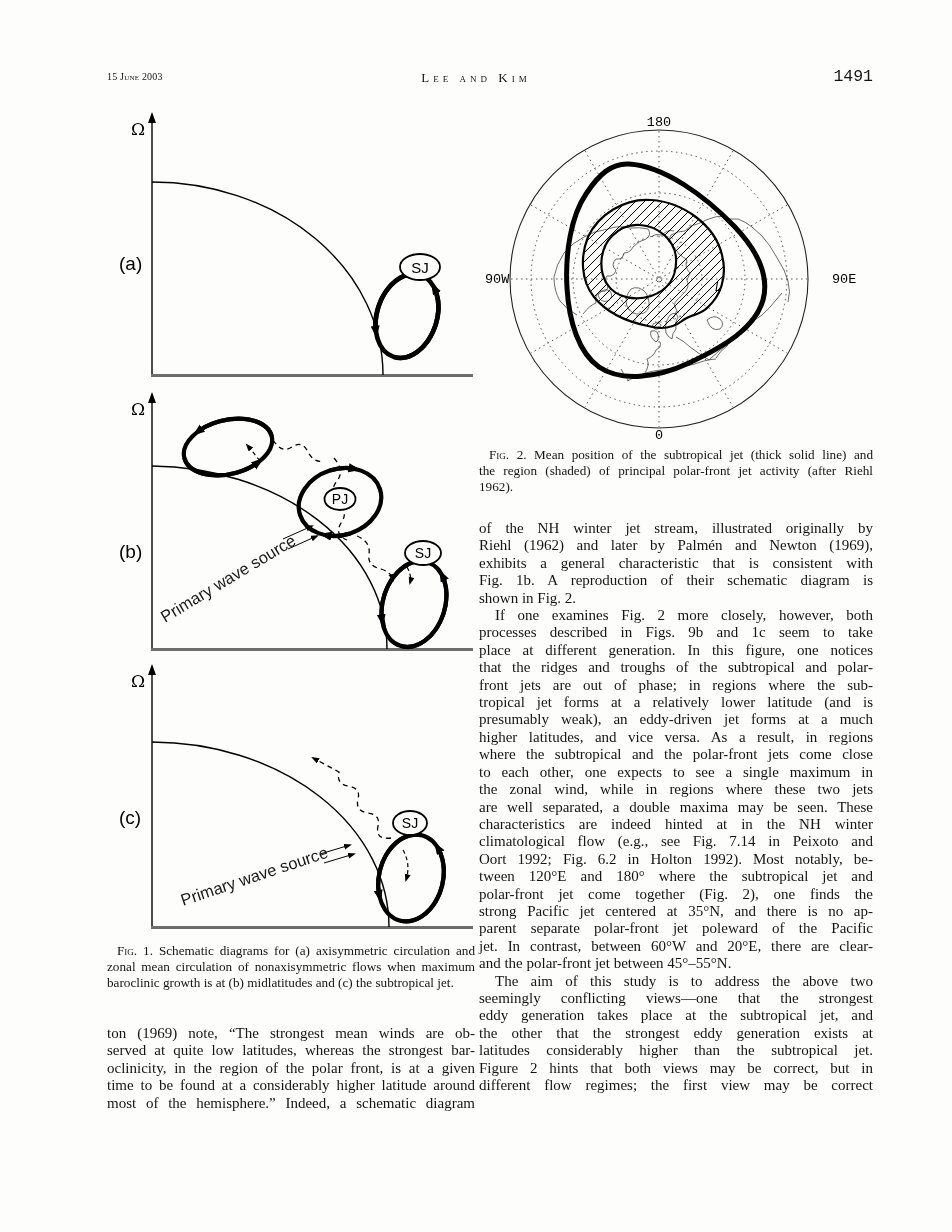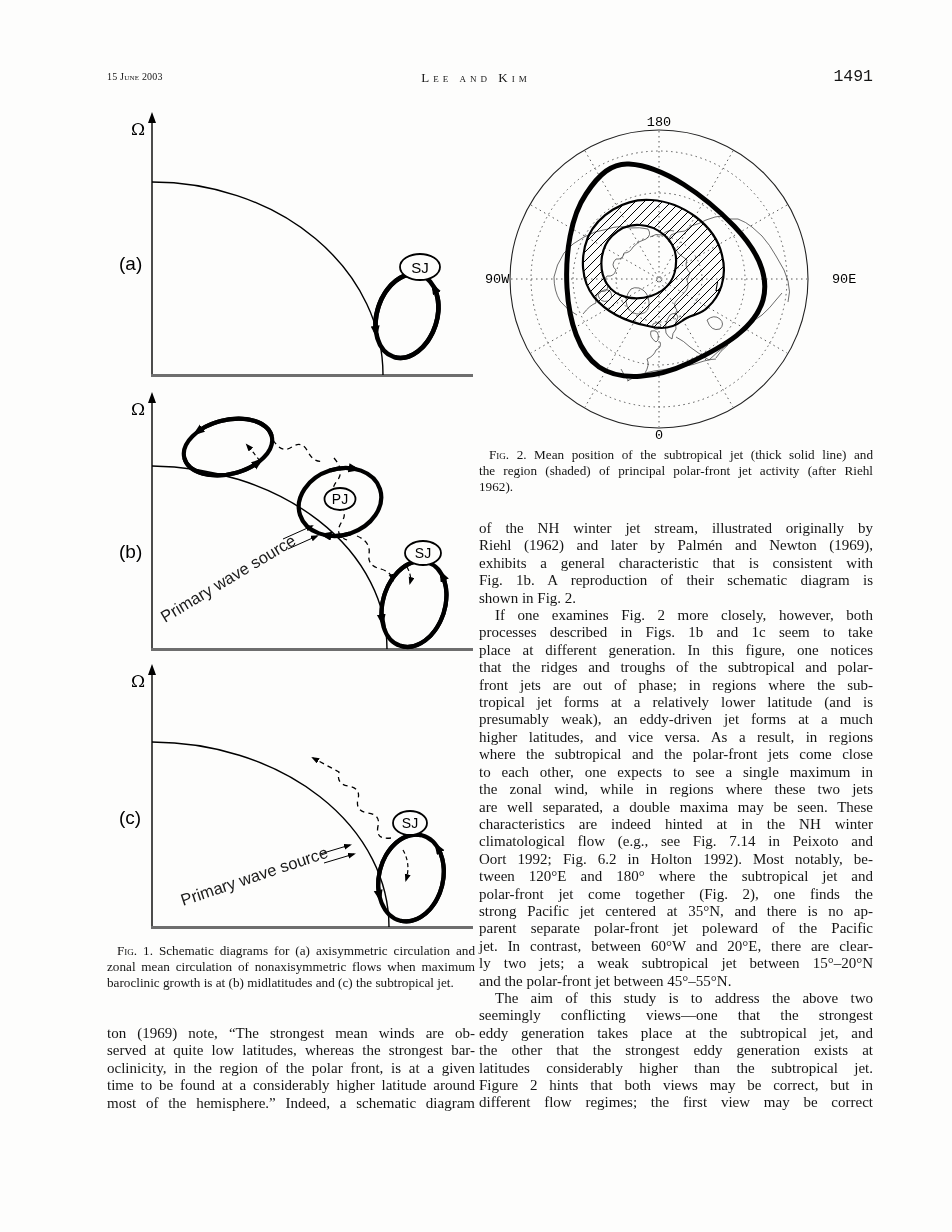--- a/index.html
+++ b/index.html
@@ -227,40 +227,39 @@
 <div class="abs body-text" style="left:479px;top:520px;width:394px">
   <div class="para">
       <div class="tline">of the NH winter jet stream, illustrated originally by</div>
       <div class="tline">Riehl (1962) and later by Palmén and Newton (1969),</div>
       <div class="tline">exhibits a general characteristic that is consistent with</div>
       <div class="tline">Fig. 1b. A reproduction of their schematic diagram is</div>
       <div class="tline lastleft">shown in Fig. 2.</div>
     </div>
   <div class="para indent">
       <div class="tline">If one examines Fig. 2 more closely, however, both</div>
-      <div class="tline">processes described in Figs. 1b and 1c seem to take</div>
+      <div class="tline">processes described in Figs. 9b and 1c seem to take</div>
       <div class="tline">place at different generation. In this figure, one notices</div>
       <div class="tline">that the ridges and troughs of the subtropical and polar-</div>
       <div class="tline">front jets are out of phase; in regions where the sub-</div>
       <div class="tline">tropical jet forms at a relatively lower latitude (and is</div>
       <div class="tline">presumably weak), an eddy-driven jet forms at a much</div>
       <div class="tline">higher latitudes, and vice versa. As a result, in regions</div>
       <div class="tline">where the subtropical and the polar-front jets come close</div>
       <div class="tline">to each other, one expects to see a single maximum in</div>
       <div class="tline">the zonal wind, while in regions where these two jets</div>
       <div class="tline">are well separated, a double maxima may be seen. These</div>
       <div class="tline">characteristics are indeed hinted at in the NH winter</div>
       <div class="tline">climatological flow (e.g., see Fig. 7.14 in Peixoto and</div>
       <div class="tline">Oort 1992; Fig. 6.2 in Holton 1992). Most notably, be-</div>
       <div class="tline">tween 120°E and 180° where the subtropical jet and</div>
       <div class="tline">polar-front jet come together (Fig. 2), one finds the</div>
       <div class="tline">strong Pacific jet centered at 35°N, and there is no ap-</div>
       <div class="tline">parent separate polar-front jet poleward of the Pacific</div>
       <div class="tline">jet. In contrast, between 60°W and 20°E, there are clear-</div>
-      <div class="tline">ly two jets; a weak subtropical jet between 15°–20°N</div>
       <div class="tline lastleft">and the polar-front jet between 45°–55°N.</div>
     </div>
   <div class="para indent">
       <div class="tline">The aim of this study is to address the above two</div>
       <div class="tline">seemingly conflicting views—one that the strongest</div>
       <div class="tline">eddy generation takes place at the subtropical jet, and</div>
       <div class="tline">the other that the strongest eddy generation exists at</div>
       <div class="tline">latitudes considerably higher than the subtropical jet.</div>
       <div class="tline">Figure 2 hints that both views may be correct, but in</div>
       <div class="tline">different flow regimes; the first view may be correct</div>

